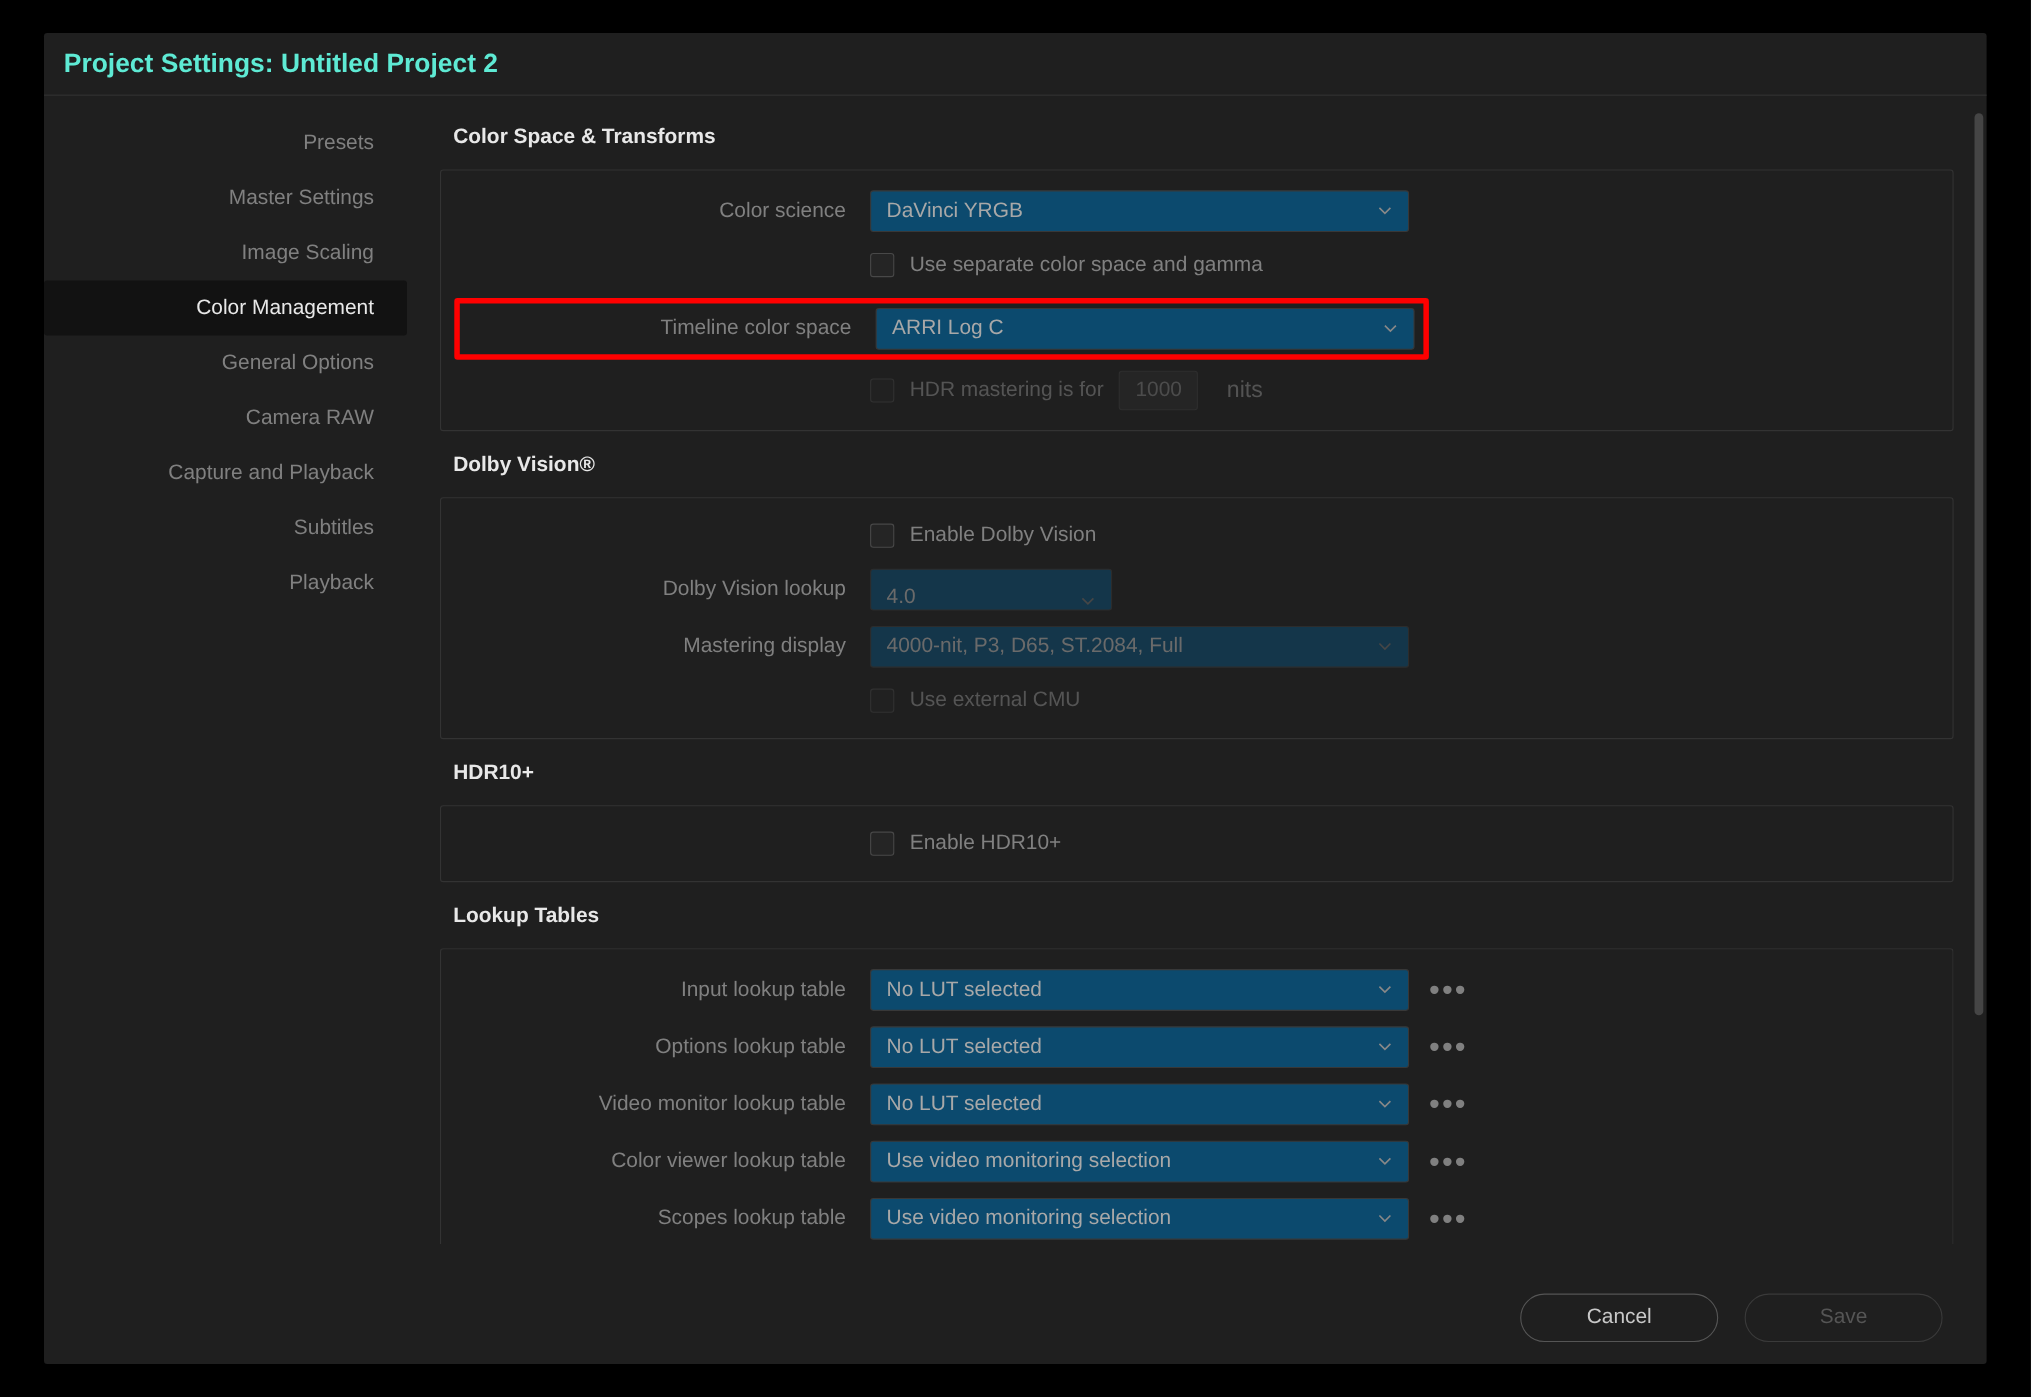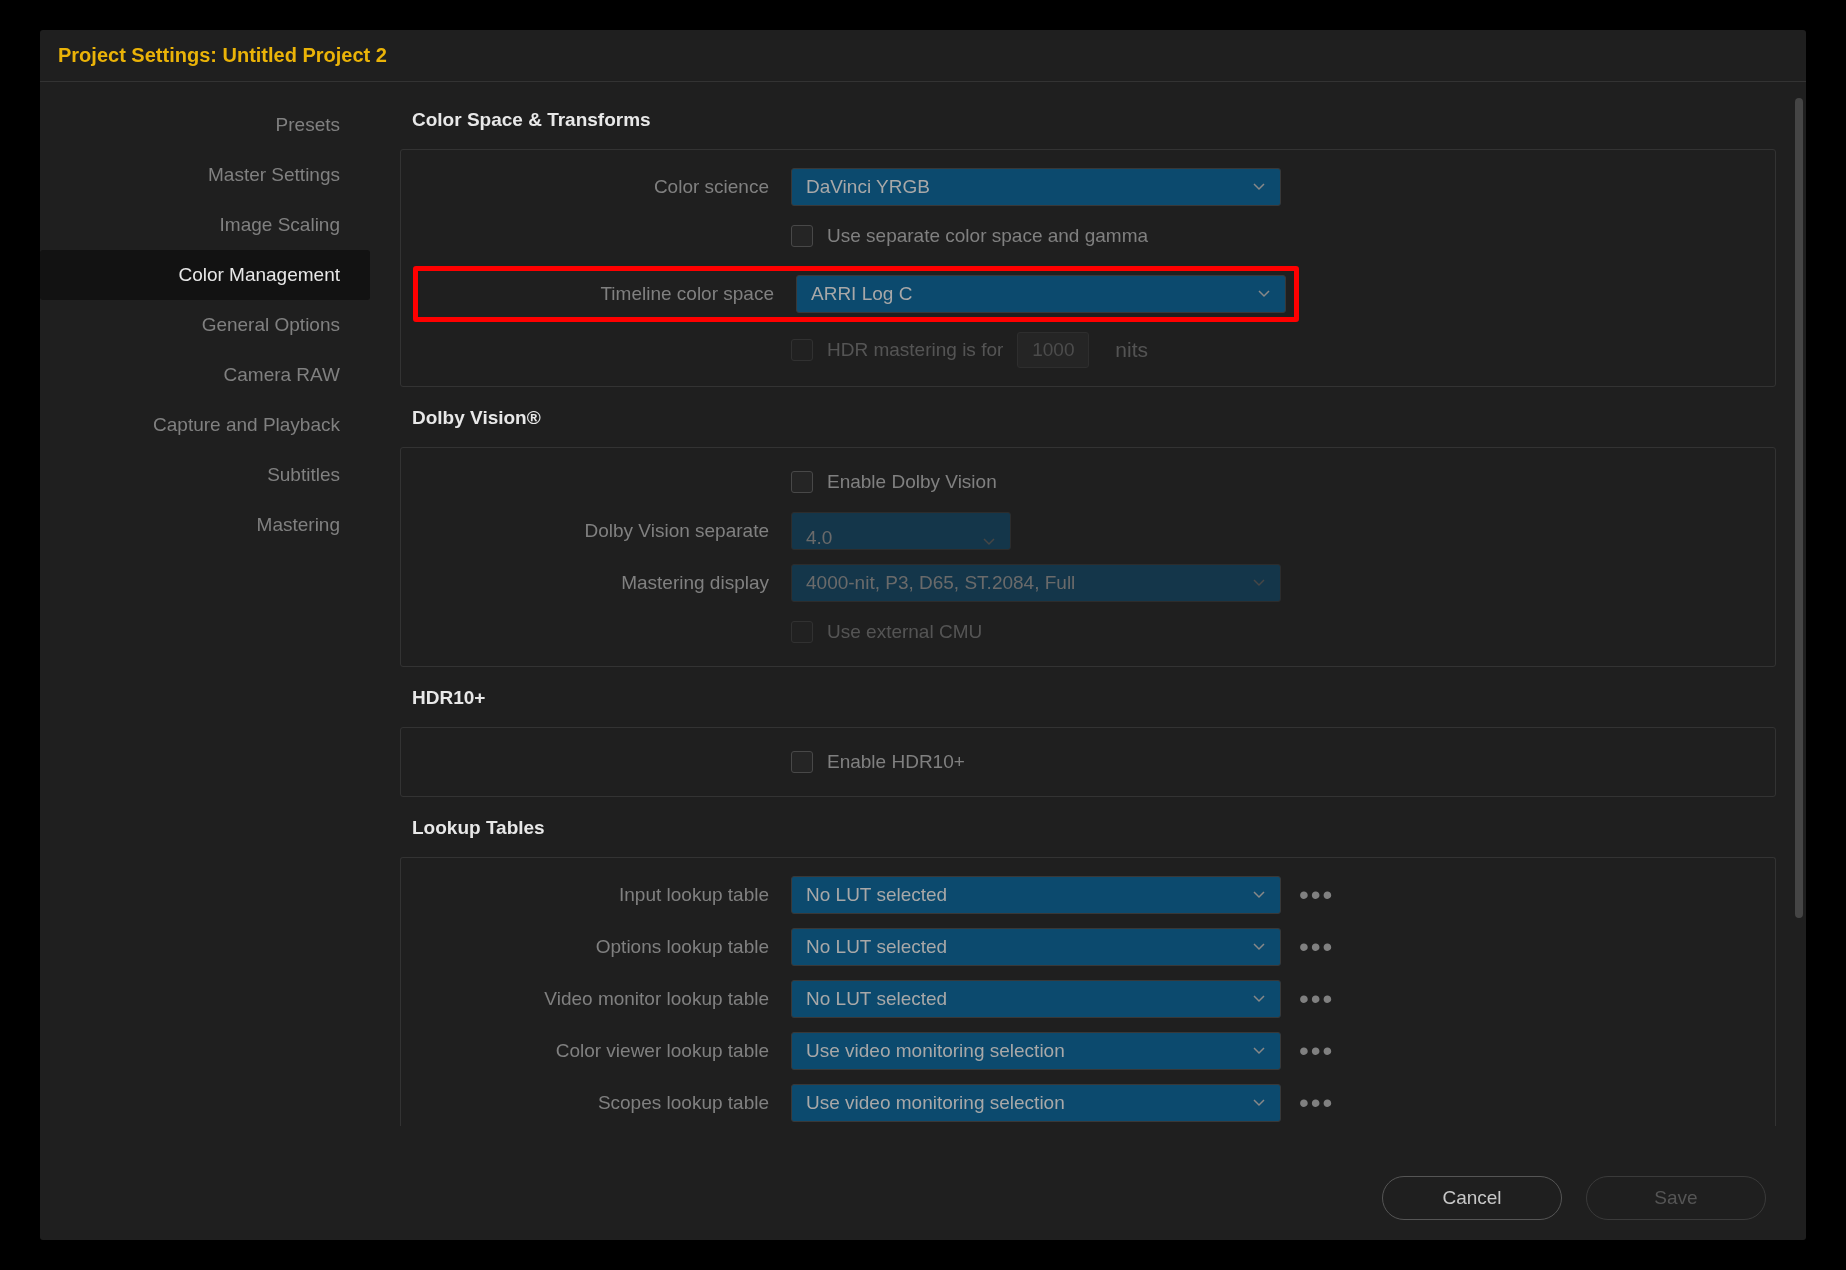--- a/index.html
+++ b/index.html
@@ -19,23 +19,23 @@
     background: #1f1f1f;
     border-radius: 3px;
     height: 1210px;
     display: flex;
     flex-direction: column;
     position: relative;
   }
   .title-bar {
     padding: 14px 18px;
     border-bottom: 1px solid #333;
-    font-size: 20px;
+    font-size: 24px;
     font-weight: 600;
-    color: #eab308;
+    color: #5eead4;
   }
   .body-area {
     flex: 1;
     display: flex;
     overflow: hidden;
     position: relative;
   }
   .sidebar {
     width: 330px;
     padding: 18px 0;
@@ -218,21 +218,21 @@
 
     <div class="sidebar">
       <div class="sidebar-item"><span>Presets</span></div>
       <div class="sidebar-item"><span>Master Settings</span></div>
       <div class="sidebar-item"><span>Image Scaling</span></div>
       <div class="sidebar-item active"><span>Color Management</span></div>
       <div class="sidebar-item"><span>General Options</span></div>
       <div class="sidebar-item"><span>Camera RAW</span></div>
       <div class="sidebar-item"><span>Capture and Playback</span></div>
       <div class="sidebar-item"><span>Subtitles</span></div>
-      <div class="sidebar-item"><span>Mastering</span></div>
+      <div class="sidebar-item"><span>Playback</span></div>
     </div>
 
     <div class="content">
       <div class="scrollbar"></div>
 
       <div class="section-title">Color Space &amp; Transforms</div>
       <div class="section-box">
 
         <div class="row">
           <div class="row-label">Color science</div>
@@ -285,21 +285,21 @@
 
         <div class="row">
           <div class="row-label"></div>
           <div class="checkbox-row">
             <div class="checkbox"></div>
             <span class="check-label">Enable Dolby Vision</span>
           </div>
         </div>
 
         <div class="row">
-          <div class="row-label">Dolby Vision separate</div>
+          <div class="row-label">Dolby Vision lookup</div>
           <div class="dropdown w2 disabled">
             <span class="dropdown-text">4.0</span>
             <span class="chevron">
                 <svg width="12" height="8" viewBox="0 0 12 8">
                   <path d="M1 1 L6 6 L11 1" stroke="#666" stroke-width="1.5" fill="none"></path>
                 </svg>
               </span>
           </div>
         </div>
 

